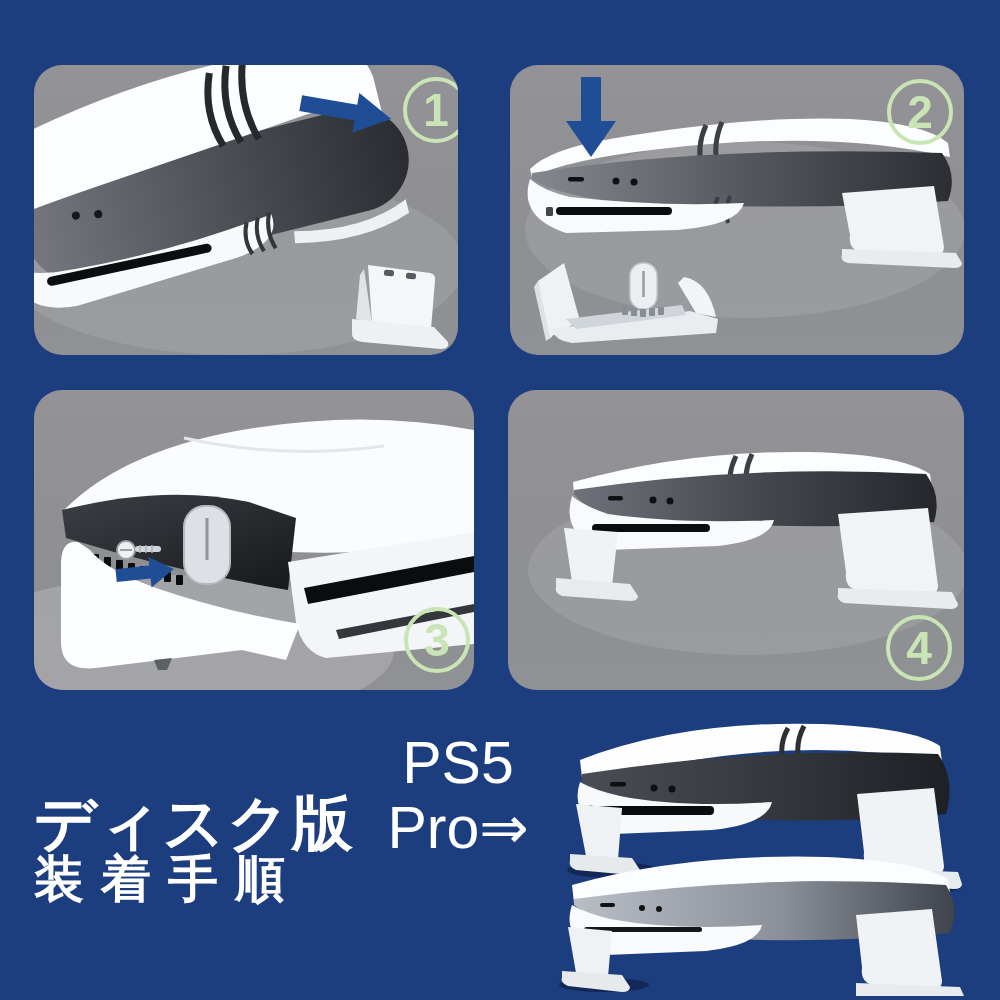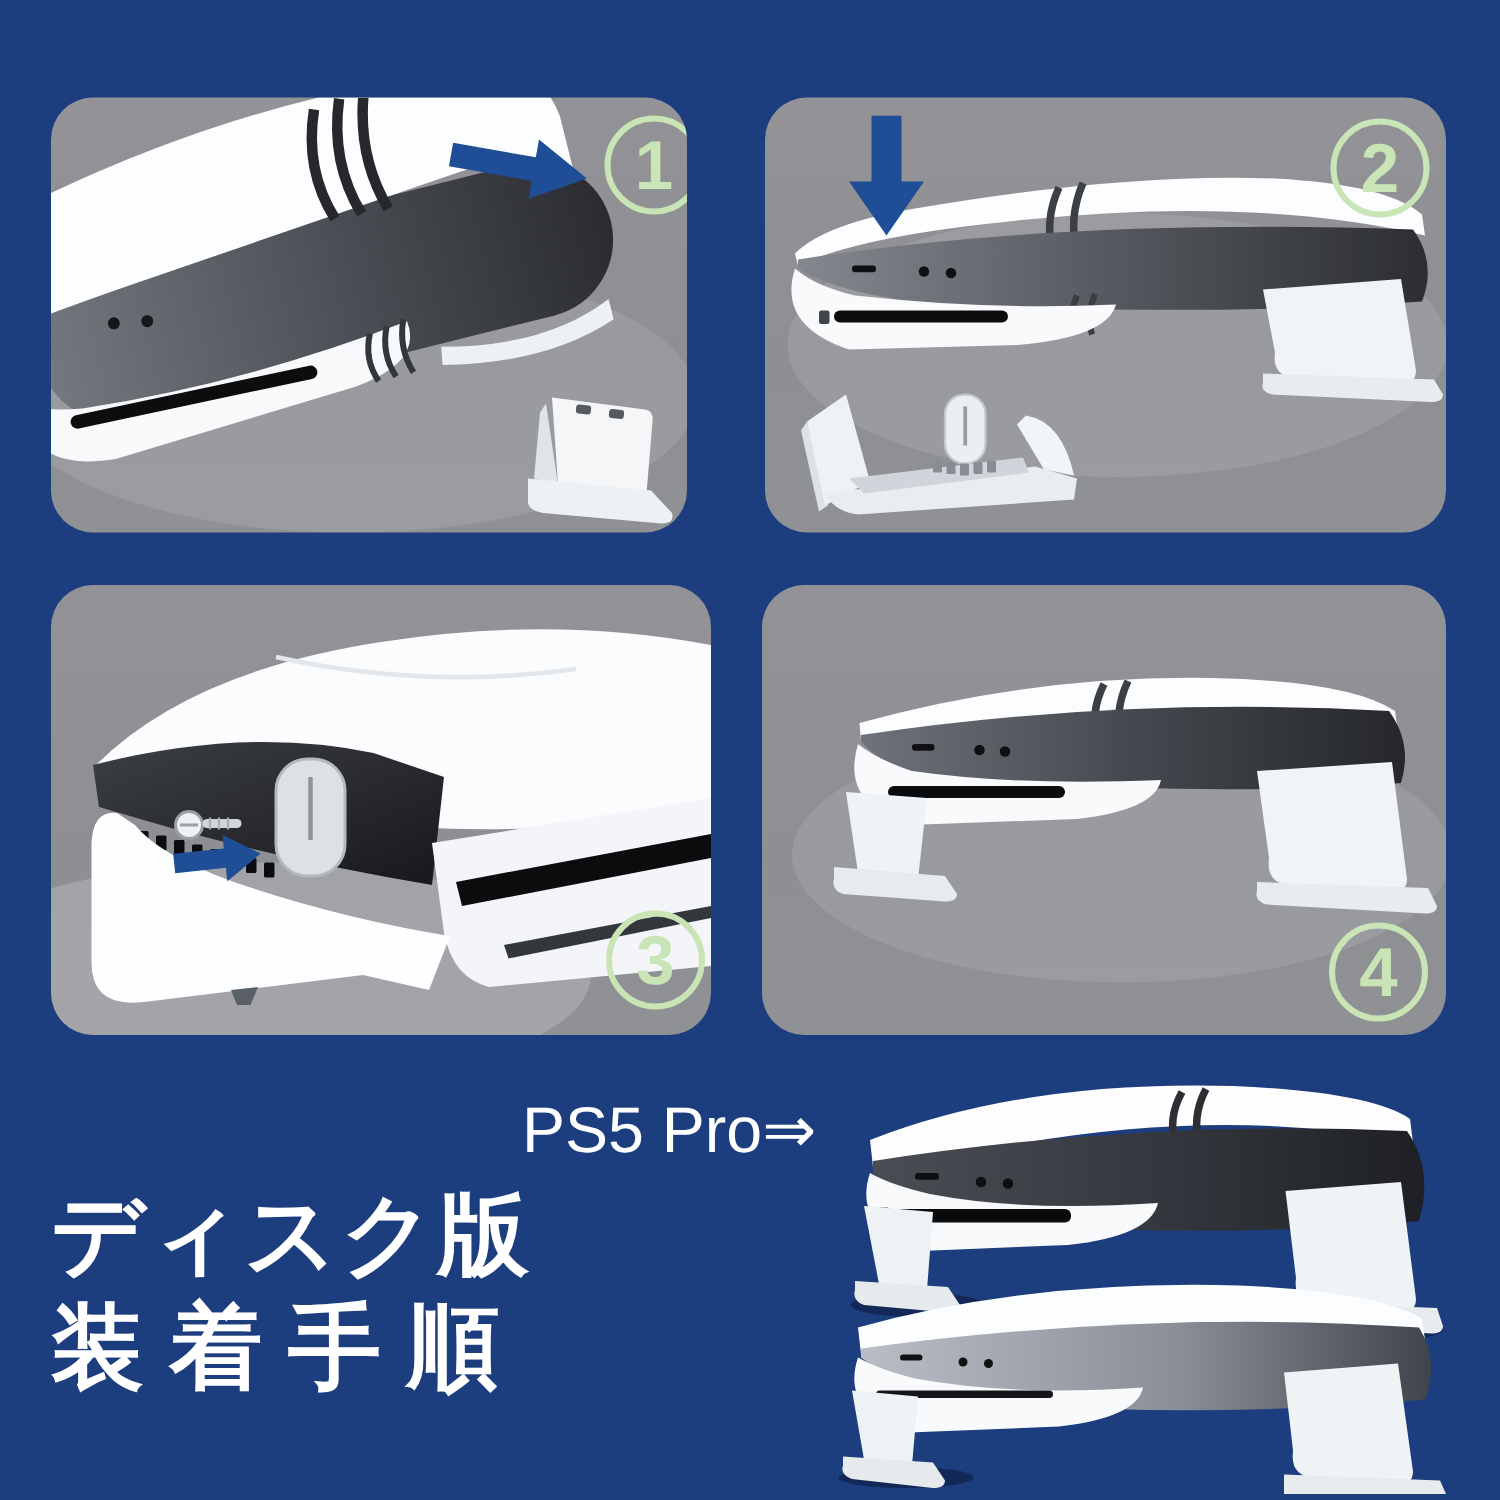--- a/index.html
+++ b/index.html
@@ -17,22 +17,22 @@
   #badge-1{left:369px;top:12px;}
   #badge-2{left:377px;top:14px;}
   #badge-3{left:370px;top:217px;}
   #badge-4{left:378px;top:225px;}
   .arrow{position:absolute;}
   #arrow-1{left:264px;top:20px;}
   #arrow-2{left:56px;top:12px;}
   #arrow-3{left:80px;top:162px;}
   .title-block{position:absolute;left:34px;top:793px;color:#ffffff;font-weight:bold;}
   .title-line1{font-size:61px;line-height:1.0;letter-spacing:2px;}
-  .title-line2{font-size:62px;line-height:1.0;letter-spacing:17px;margin-top:14px;}
-  .console-label{position:absolute;color:#ffffff;font-size:43px;line-height:1.1;text-align:left;}
+  .title-line2{font-size:50px;line-height:1.0;letter-spacing:17px;margin-top:0;}
+  .console-label{position:absolute;color:#ffffff;font-size:59px;line-height:1.1;text-align:center;}
   #label-pro{left:348px;top:731px;width:220px;}
   #label-ps5{left:423px;top:905px;width:135px;}
   .console-img{position:absolute;}
   #console-pro{left:562px;top:698px;}
   #console-ps5{left:556px;top:845px;}
 </style>
 </head>
 <body>
 
 <div class="page">

